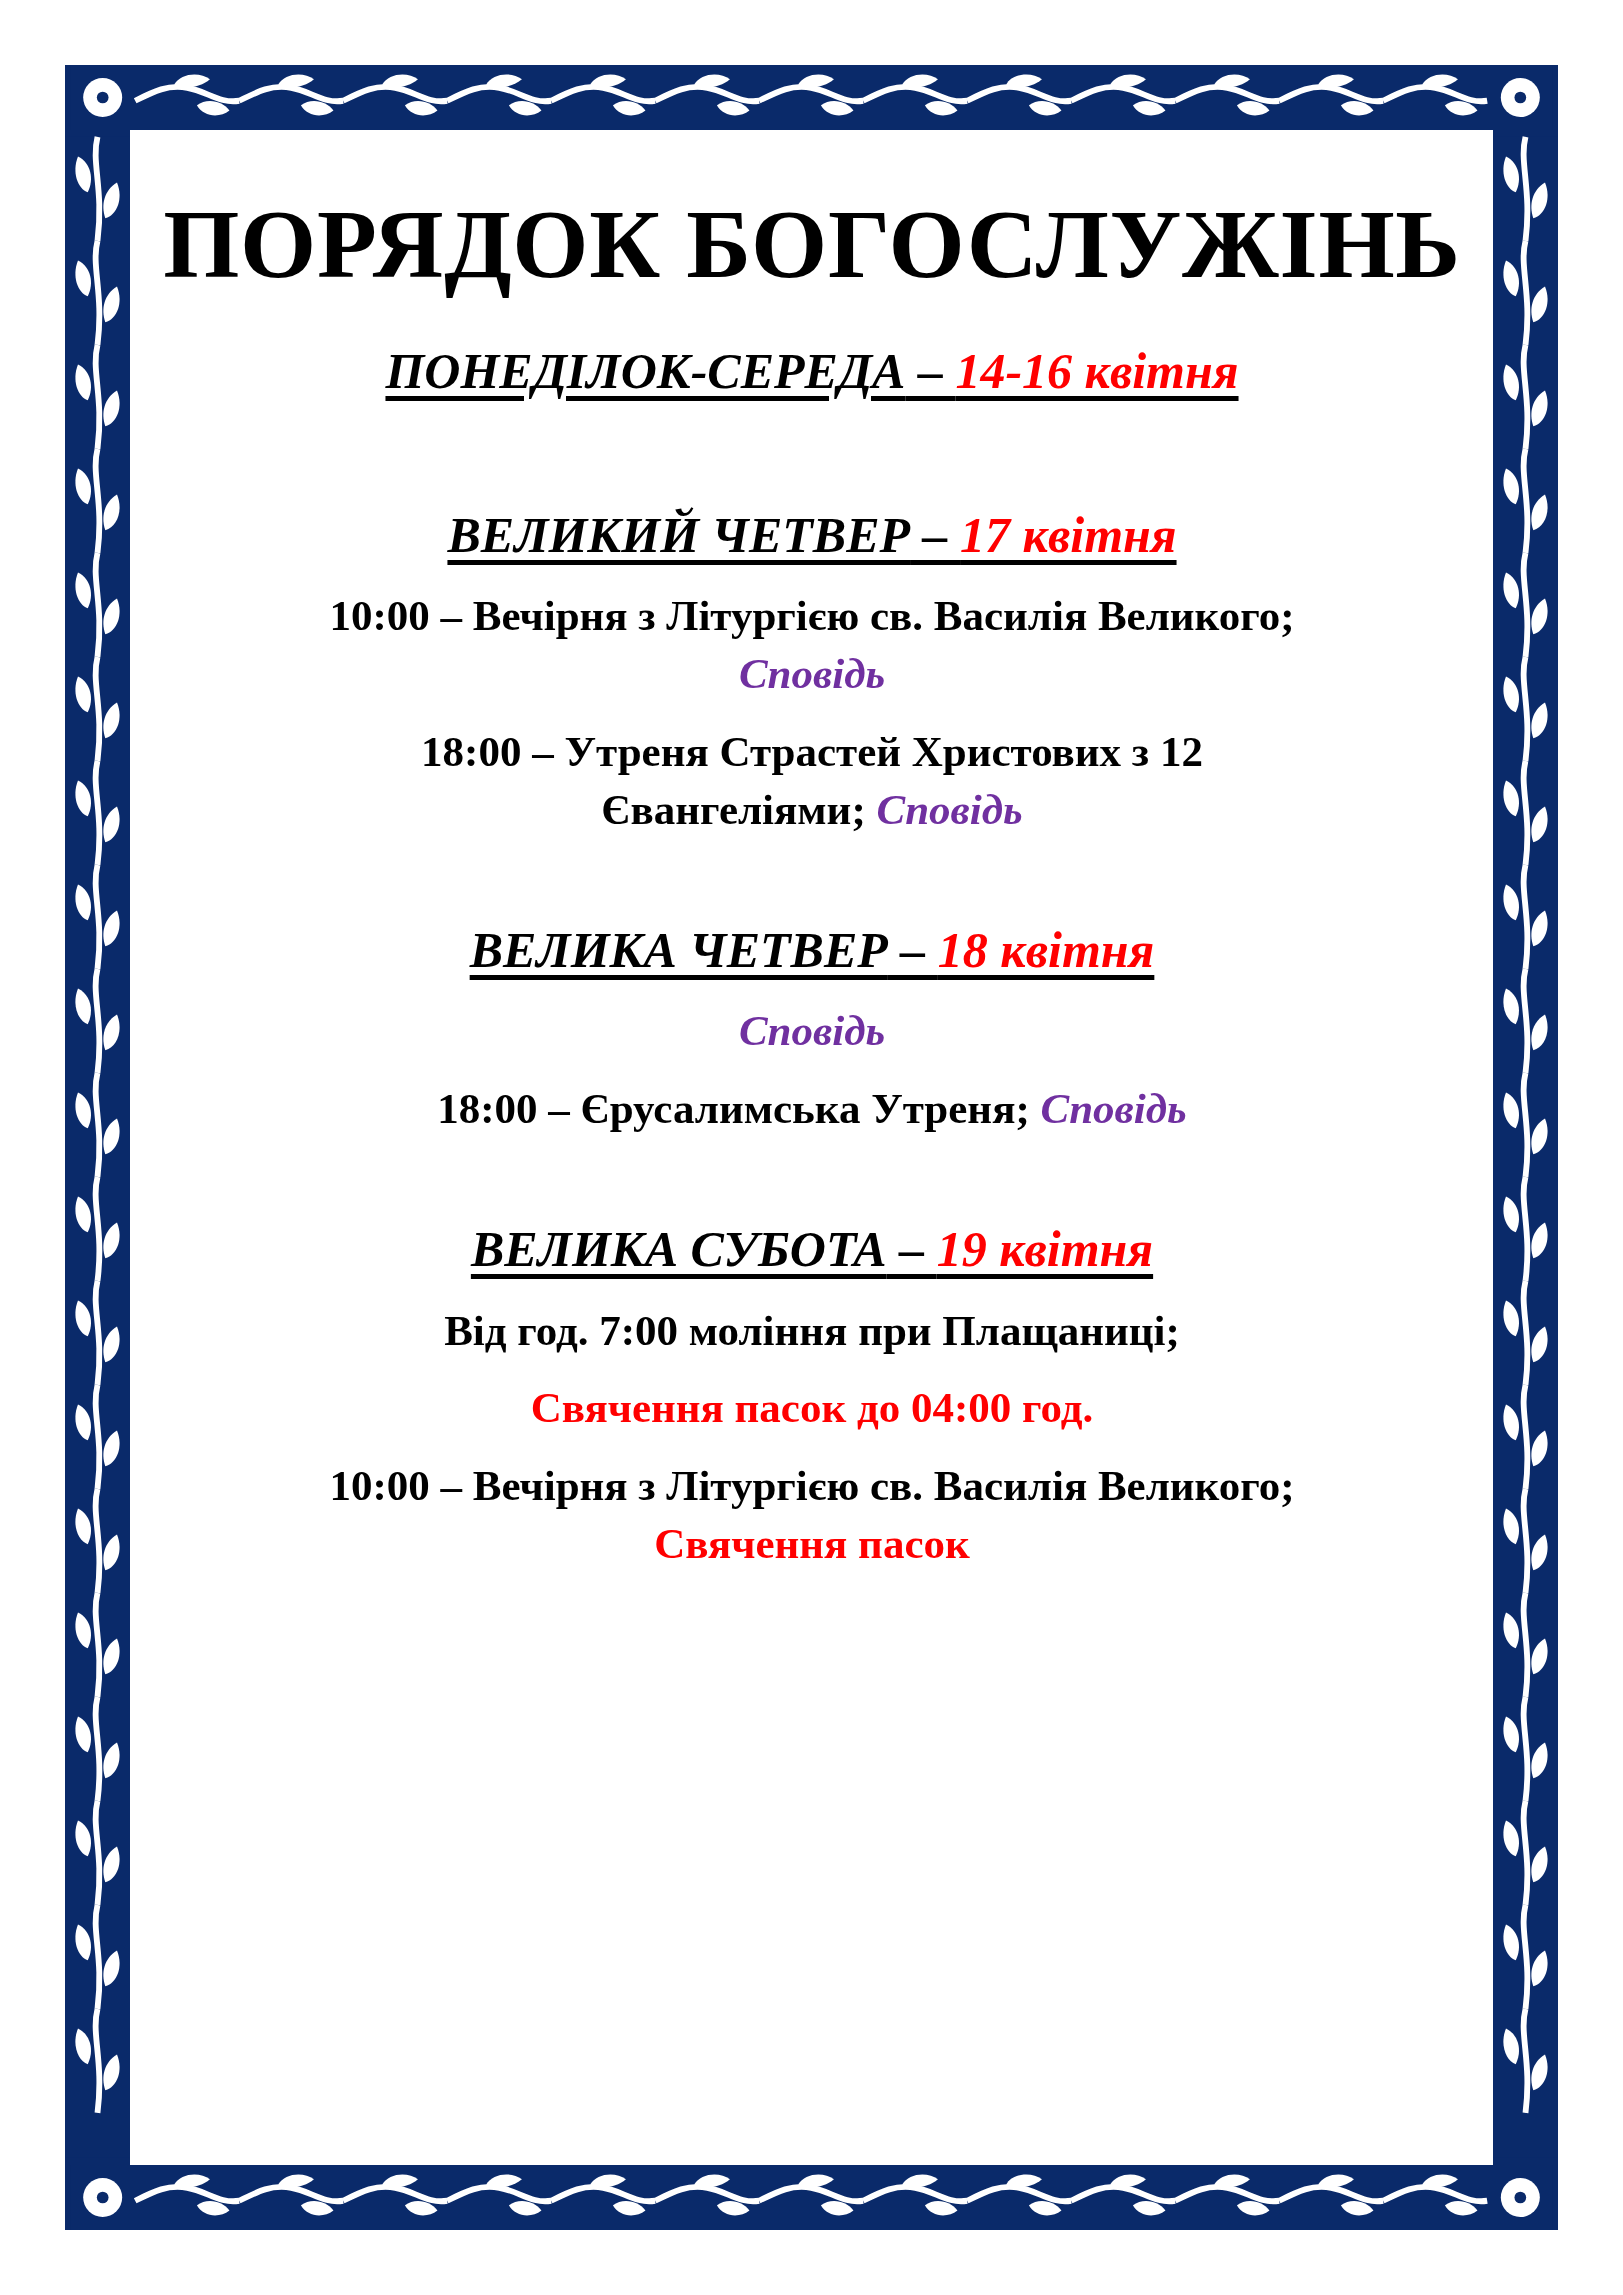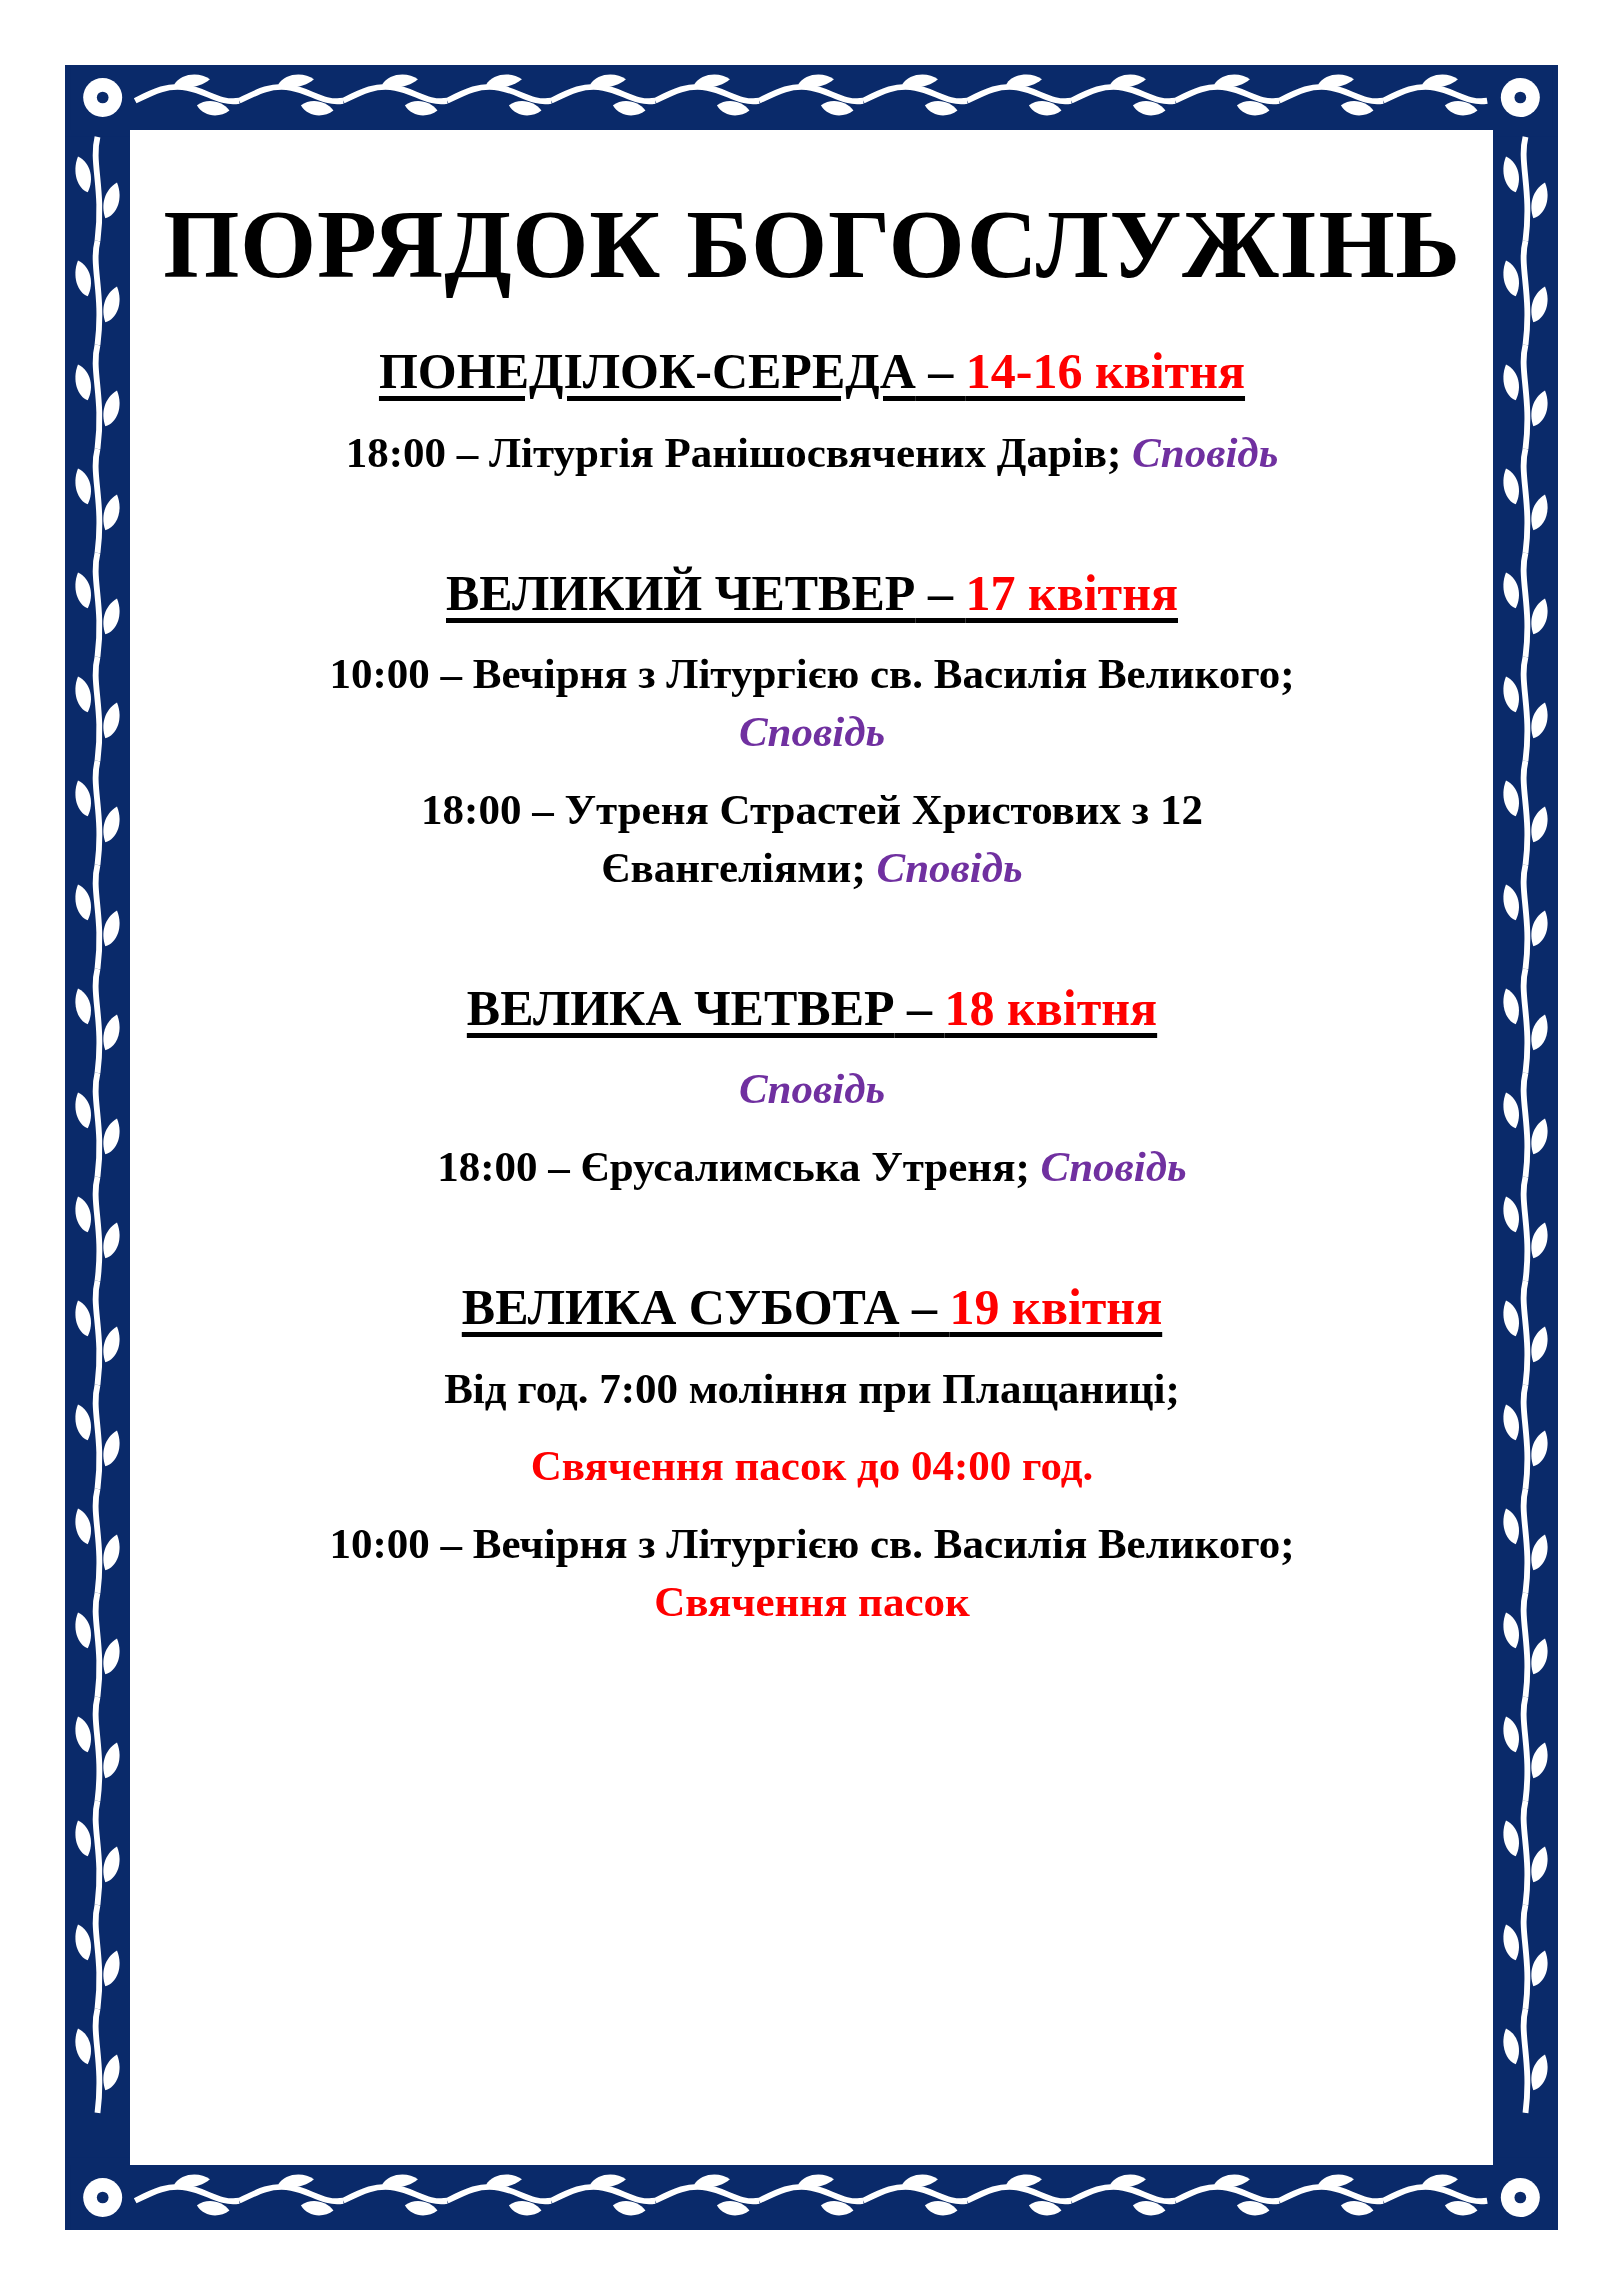--- a/index.html
+++ b/index.html
@@ -10,21 +10,21 @@
   .vine { position:absolute; overflow:hidden; }
   .vine svg { display:block; }
   .vine-top { left:65px; top:65px; width:1493px; height:65px; }
   .vine-bottom { left:65px; top:2165px; width:1493px; height:65px; }
   .vine-left { left:65px; top:65px; width:65px; height:2165px; }
   .vine-right { left:1493px; top:65px; width:65px; height:2165px; }
 
   .content { position:absolute; left:131px; top:123px; width:1362px; text-align:center; color:#000; }
   .title { font-weight:bold; font-size:98px; line-height:124px; margin-top:59px; letter-spacing:0.7px; }
   .section { margin-top:0; }
-  .day-heading { font-weight:bold; font-size:50px; line-height:65px;
+  .day-heading { font-weight:bold; font-style:italic; font-size:50px; line-height:65px;
                  text-decoration:underline; text-decoration-thickness:4.6px; text-underline-offset:7.9px; }
   .red { color:#ff0000; }
   .purple { color:#7030a0; font-style:italic; }
   .line { font-weight:bold; font-size:43px; line-height:58px; }
   .italic { }
   .gap-s { height:19.6px; }
   .gap-m { height:79px; }
 </style>
 </head>
 <body>
@@ -138,23 +138,20 @@
     <div>ПОРЯДОК БОГОСЛУЖІНЬ</div>
   </div>
 
   <div style="height:33px"></div>
 
   <div class="section">
     <div class="day-heading">
       <span>ПОНЕДІЛОК-СЕРЕДА</span><span> – </span><span class="red">14-16 квітня</span>
     </div>
     <div class="gap-s"></div>
-    <div class="line">
-      <span>18:00 – Літургія Ранішосвячених Дарів; </span><span class="purple">Сповідь</span>
-    </div>
   </div>
 
   <div class="gap-m"></div>
 
   <div class="section">
     <div class="day-heading">
       <span>ВЕЛИКИЙ ЧЕТВЕР</span><span> – </span><span class="red">17 квітня</span>
     </div>
     <div class="gap-s"></div>
     <div class="line">

